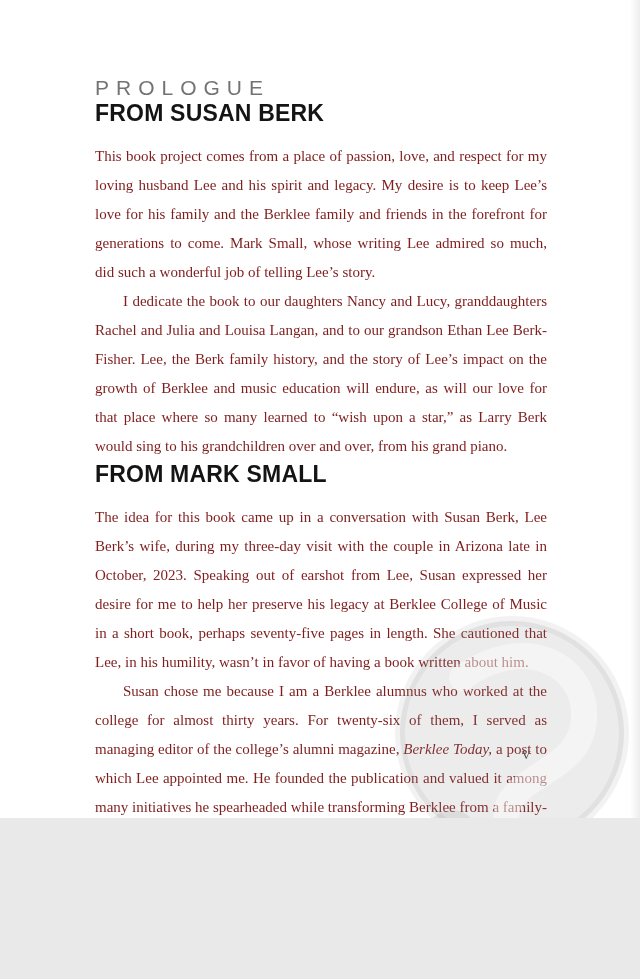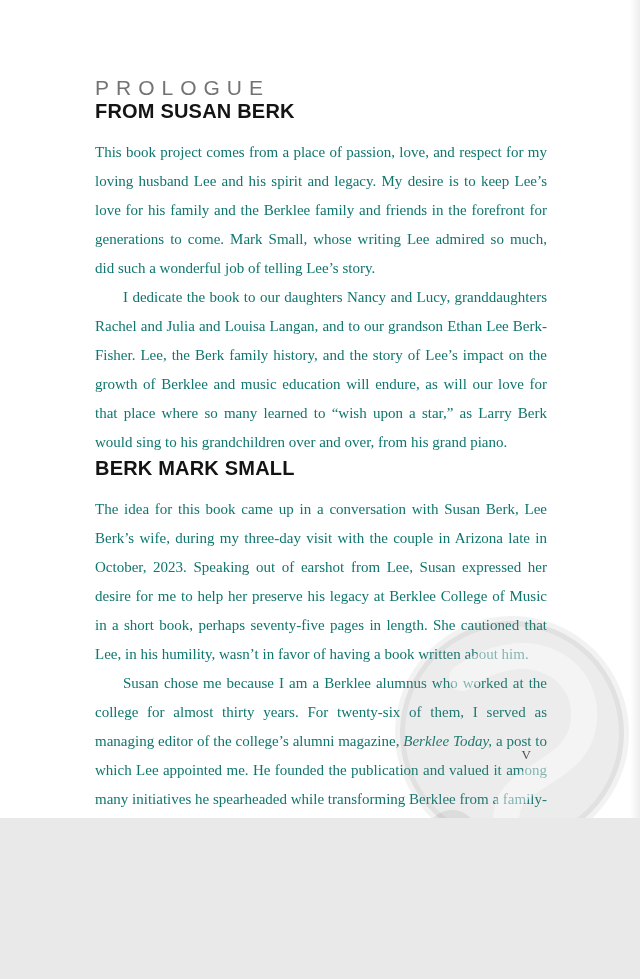--- a/index.html
+++ b/index.html
@@ -31,33 +31,33 @@
     margin: 76px 0 0 0;
     font-family: "Liberation Sans", sans-serif;
     font-weight: 400;
     font-size: 21px;
     letter-spacing: 7px;
     color: #737373;
   }
   h2.section-heading {
     font-family: "Liberation Sans", sans-serif;
     font-weight: 700;
-    font-size: 20px;
+    font-size: 23px;
     letter-spacing: 0.2px;
     color: #141414;
     margin: 0 0 15px 0;
   }
   .h2-first { margin-top: 62px; }
   .h2-second { margin-top: 21px; }
   p.body-par {
     margin: 0;
     font-size: 15px;
     line-height: 29px;
     text-align: justify;
-    color: #0f766e;
+    color: #7f1d1d;
   }
   p.body-par.indent { text-indent: 28px; }
   em { }
   .page-number {
     position: absolute;
     right: 108px;
     bottom: 55px;
     font-family: "Liberation Serif", serif;
     font-size: 13px;
     letter-spacing: 1px;
@@ -80,21 +80,21 @@
   <div class="content">
     <h1 class="prologue-title">PROLOGUE</h1>
 
     <section>
       <h2 class="section-heading h2-first">FROM SUSAN BERK</h2>
       <p class="body-par">This book project comes from a place of passion, love, and respect for my loving husband Lee and his spirit and legacy. My desire is to keep Lee’s love for his family and the Berklee family and friends in the forefront for generations to come. Mark Small, whose writing Lee admired so much, did such a wonderful job of telling Lee’s story.</p>
       <p class="body-par indent">I dedicate the book to our daughters Nancy and Lucy, granddaughters Rachel and Julia and Louisa Langan, and to our grandson Ethan Lee Berk-Fisher. Lee, the Berk family history, and the story of Lee’s impact on the growth of Berklee and music education will endure, as will our love for that place where so many learned to “wish upon a star,” as Larry Berk would sing to his grandchildren over and over, from his grand piano.</p>
     </section>
 
     <section>
-      <h2 class="section-heading h2-second">BERK MARK SMALL</h2>
+      <h2 class="section-heading h2-second">FROM MARK SMALL</h2>
       <p class="body-par">The idea for this book came up in a conversation with Susan Berk, Lee Berk’s wife, during my three-day visit with the couple in Arizona late in October, 2023. Speaking out of earshot from Lee, Susan expressed her desire for me to help her preserve his legacy at Berklee College of Music in a short book, perhaps seventy-five pages in length. She cautioned that Lee, in his humility, wasn’t in favor of having a book written about him.</p>
       <p class="body-par indent"><span>Susan chose me because I am a Berklee alumnus who worked at the college for almost thirty years. For twenty-six of them, I served as managing editor of the college’s alumni magazine, </span><em>Berklee Today,</em><span> a post to which Lee appointed me. He founded the publication and valued it among many initiatives he spearheaded while transforming Berklee from a family-run music school to a college with structures and best practices mirroring those of other higher-education institutions.</span></p>
     </section>
   </div>
 
   <div class="watermark">
     <svg width="300" height="280" viewBox="0 0 300 280" xmlns="http://www.w3.org/2000/svg">
       <g>
         <circle cx="160" cy="125" r="112" fill="#8a8a8a" opacity="0.16"></circle>
         <path d="M110,70 C170,25 235,55 232,110 C230,150 195,160 172,178 C158,189 154,198 154,214" fill="none" stroke="#ffffff" stroke-width="26" stroke-linecap="round" opacity="0.45"></path>

